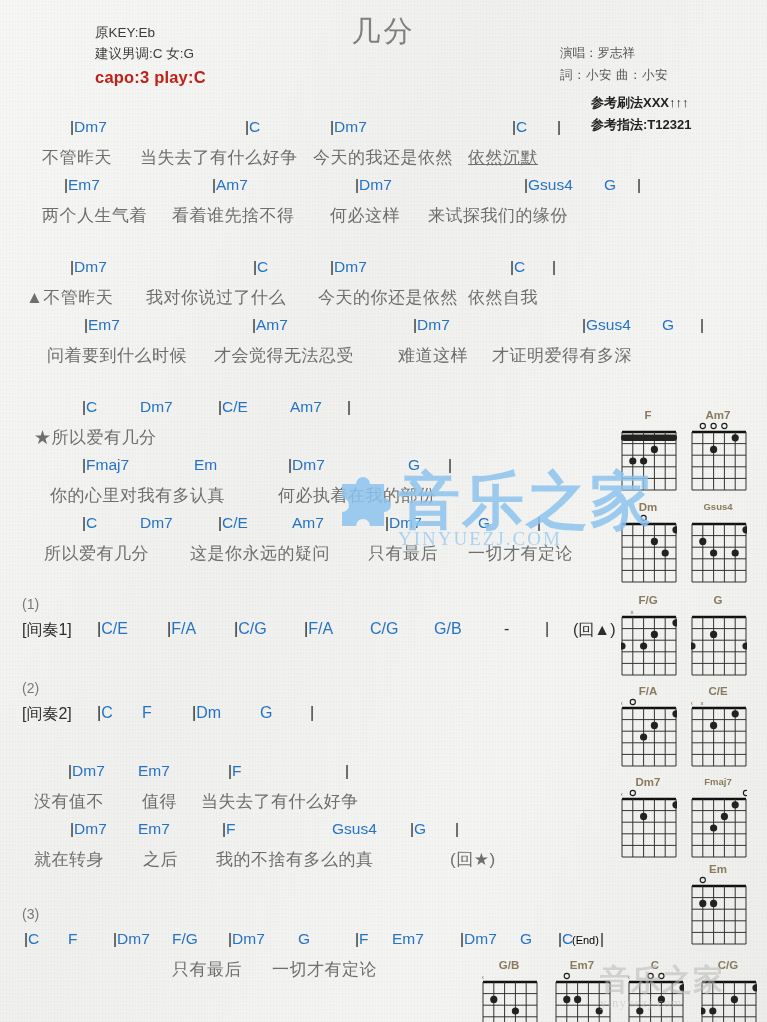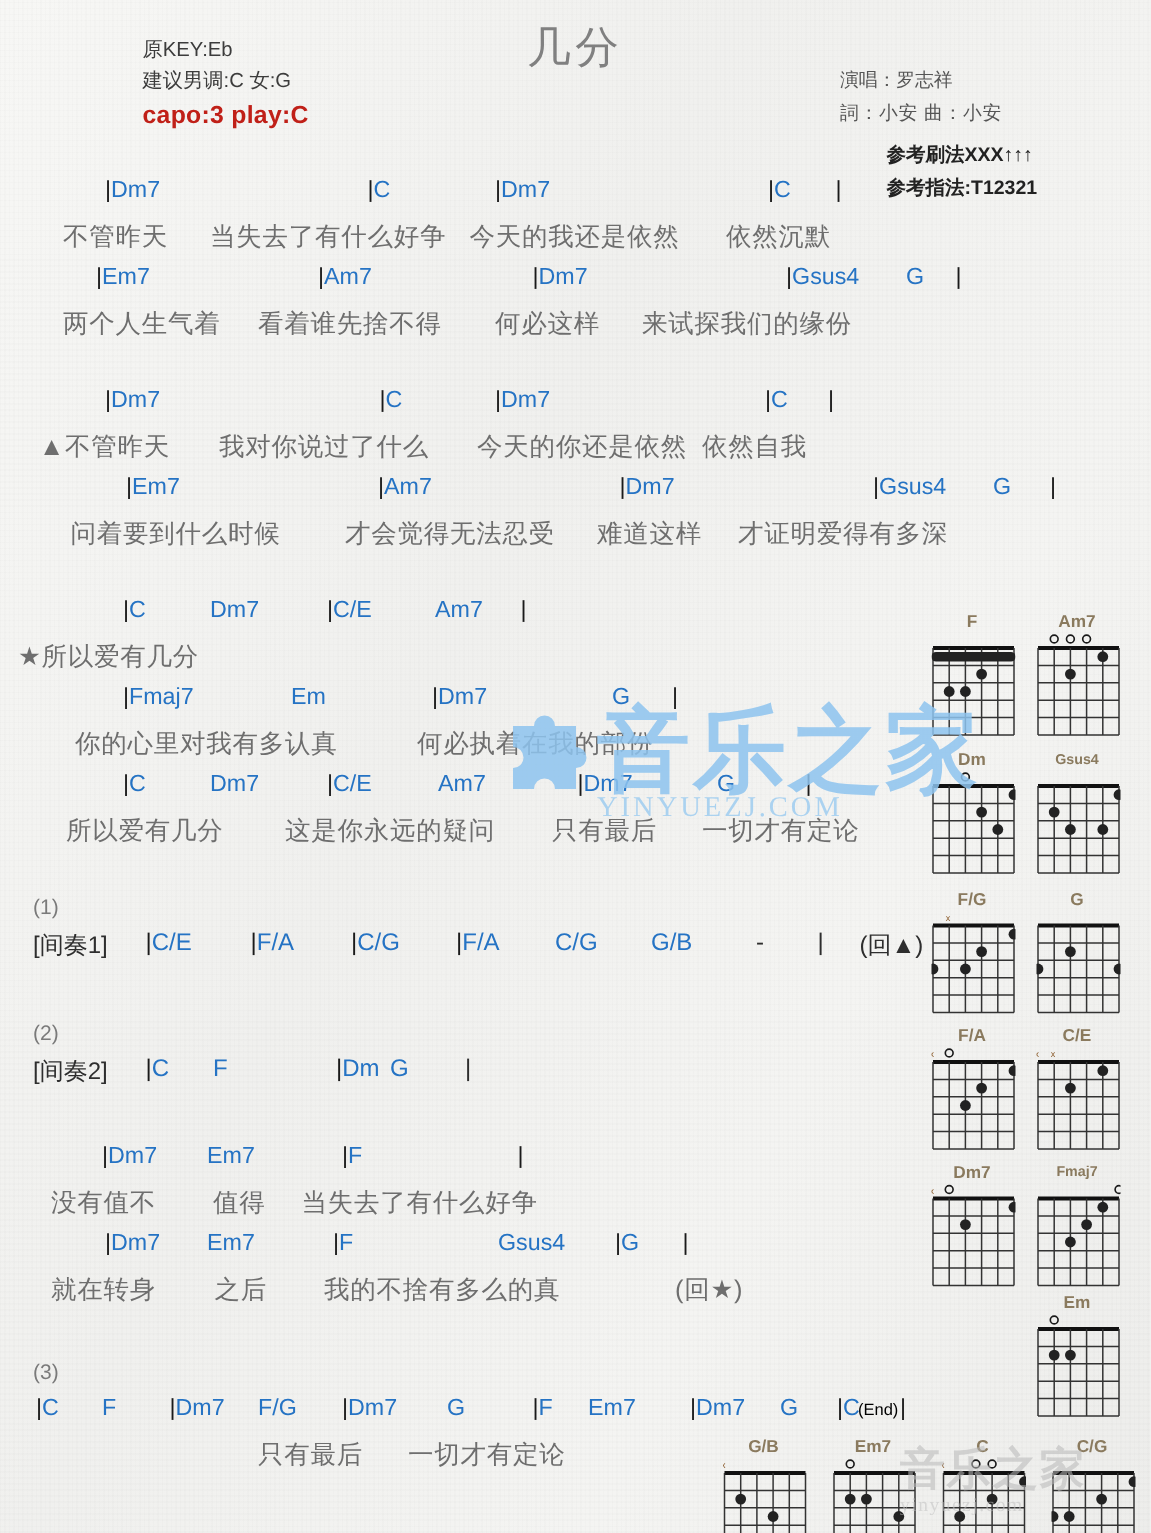--- a/index.html
+++ b/index.html
@@ -90,50 +90,50 @@
     <div class="r2">詞：小安   曲：小安</div>
   </div>
   <div class="hdr-right2">
     <div>参考刷法XXX↑↑↑</div>
     <div>参考指法:T12321</div>
   </div>
 
   <div class="song" id="song-body">
       <div class="blk">
         <div class="chordline"><span class="ch" style="left: 70px;"><b>|</b>Dm7</span><span class="ch" style="left: 245px;"><b>|</b>C</span><span class="ch" style="left: 330px;"><b>|</b>Dm7</span><span class="ch" style="left: 512px;"><b>|</b>C</span><span class="ch" style="left: 557px;"><b>|</b></span></div>
-        <div class="lyricline"><span class="ly" style="left: 42px;">不管昨天</span><span class="ly" style="left: 140px;">当失去了有什么好争</span><span class="ly" style="left: 313px;">今天的我还是依然</span><span class="ly" style="left: 484px;">依然沉默</span></div>
+        <div class="lyricline"><span class="ly" style="left: 42px;">不管昨天</span><span class="ly" style="left: 140px;">当失去了有什么好争</span><span class="ly" style="left: 313px;">今天的我还是依然</span><span class="ly" style="left: 468px; text-decoration: underline;">依然沉默</span></div>
         <div class="chordline"><span class="ch" style="left: 64px;"><b>|</b>Em7</span><span class="ch" style="left: 212px;"><b>|</b>Am7</span><span class="ch" style="left: 355px;"><b>|</b>Dm7</span><span class="ch" style="left: 524px;"><b>|</b>Gsus4</span><span class="ch" style="left: 604px;">G</span><span class="ch" style="left: 637px;"><b>|</b></span></div>
         <div class="lyricline"><span class="ly" style="left: 42px;">两个人生气着</span><span class="ly" style="left: 172px;">看着谁先捨不得</span><span class="ly" style="left: 330px;">何必这样</span><span class="ly" style="left: 428px;">来试探我们的缘份</span></div>
       </div>
       <div style="height: 24px;"></div>
       <div class="blk">
         <div class="chordline"><span class="ch" style="left: 70px;"><b>|</b>Dm7</span><span class="ch" style="left: 253px;"><b>|</b>C</span><span class="ch" style="left: 330px;"><b>|</b>Dm7</span><span class="ch" style="left: 510px;"><b>|</b>C</span><span class="ch" style="left: 552px;"><b>|</b></span></div>
         <div class="lyricline"><span class="ly" style="left: 26px;">▲不管昨天</span><span class="ly" style="left: 318px;">今天的你还是依然</span><span class="ly" style="left: 146px;">我对你说过了什么</span><span class="ly" style="left: 468px;">依然自我</span></div>
         <div class="chordline"><span class="ch" style="left: 84px;"><b>|</b>Em7</span><span class="ch" style="left: 252px;"><b>|</b>Am7</span><span class="ch" style="left: 413px;"><b>|</b>Dm7</span><span class="ch" style="left: 582px;"><b>|</b>Gsus4</span><span class="ch" style="left: 662px;">G</span><span class="ch" style="left: 700px;"><b>|</b></span></div>
-        <div class="lyricline"><span class="ly" style="left: 47px;">问着要到什么时候</span><span class="ly" style="left: 230px;">才会觉得无法忍受</span><span class="ly" style="left: 398px;">难道这样</span><span class="ly" style="left: 492px;">才证明爱得有多深</span></div>
+        <div class="lyricline"><span class="ly" style="left: 47px;">问着要到什么时候</span><span class="ly" style="left: 214px;">才会觉得无法忍受</span><span class="ly" style="left: 398px;">难道这样</span><span class="ly" style="left: 492px;">才证明爱得有多深</span></div>
       </div>
       <div style="height: 24px;"></div>
       <div class="blk">
         <div class="chordline"><span class="ch" style="left: 82px;"><b>|</b>C</span><span class="ch" style="left: 140px;">Dm7</span><span class="ch" style="left: 218px;"><b>|</b>C/E</span><span class="ch" style="left: 290px;">Am7</span><span class="ch" style="left: 347px;"><b>|</b></span></div>
-        <div class="lyricline"><span class="ly" style="left: 12px;">★所以爱有几分</span></div>
+        <div class="lyricline"><span class="ly" style="left: 34px; font-family: Liberation Serif, serif;">★所以爱有几分</span></div>
         <div class="chordline"><span class="ch" style="left: 82px; text-align: center;"><b>|</b>Fmaj7</span><span class="ch" style="left: 194px;">Em</span><span class="ch" style="left: 288px;"><b>|</b>Dm7</span><span class="ch" style="left: 408px;">G</span><span class="ch" style="left: 448px;"><b>|</b></span></div>
         <div class="lyricline"><span class="ly" style="left: 50px;">你的心里对我有多认真</span><span class="ly" style="left: 278px;">何必执着在我的部份</span></div>
         <div class="chordline"><span class="ch" style="left: 82px;"><b>|</b>C</span><span class="ch" style="left: 140px;">Dm7</span><span class="ch" style="left: 218px;"><b>|</b>C/E</span><span class="ch" style="left: 292px;">Am7</span><span class="ch" style="left: 385px;"><b>|</b>Dm7</span><span class="ch" style="left: 478px;">G</span><span class="ch" style="left: 537px;"><b>|</b></span></div>
         <div class="lyricline"><span class="ly" style="left: 44px;">所以爱有几分</span><span class="ly" style="left: 190px;">这是你永远的疑问</span><span class="ly" style="left: 368px;">只有最后</span><span class="ly" style="left: 468px;">一切才有定论</span></div>
       </div>
       <div style="height: 24px;"></div>
       <div class="secnum">
         <span>(1)</span>
       </div>
       <div class="interlude"><span class="lbl" style="left: 22px;">[间奏1]</span><span style="left: 97px;"><b style="color: rgb(26, 26, 26); font-weight: 400;">|</b>C/E</span><span style="left: 167px;"><b style="color: rgb(26, 26, 26); font-weight: 400;">|</b>F/A</span><span style="left: 234px;"><b style="color: rgb(26, 26, 26); font-weight: 400;">|</b>C/G</span><span style="left: 304px;"><b style="color: rgb(26, 26, 26); font-weight: 400;">|</b>F/A</span><span style="left: 370px;">C/G</span><span style="left: 434px;">G/B</span><span class="dark" style="left: 504px;">-</span><span class="dark" style="left: 545px;">|</span><span class="dark" style="left: 573px;">(回▲)</span></div>
       <div style="height: 30px;"></div>
       <div class="secnum">
         <span>(2)</span>
       </div>
-      <div class="interlude"><span class="lbl" style="left: 22px;">[间奏2]</span><span style="left: 97px;"><b style="color: rgb(26, 26, 26); font-weight: 400;">|</b>C</span><span style="left: 142px;">F</span><span style="left: 192px; margin-left: 32px;"><b style="color: rgb(26, 26, 26); font-weight: 400;">|</b>Dm</span><span style="left: 260px;">G</span><span class="dark" style="left: 310px;">|</span></div>
+      <div class="interlude"><span class="lbl" style="left: 22px;">[间奏2]</span><span style="left: 97px;"><b style="color: rgb(26, 26, 26); font-weight: 400;">|</b>C</span><span style="left: 142px;">F</span><span style="left: 192px;"><b style="color: rgb(26, 26, 26); font-weight: 400;">|</b>Dm</span><span style="left: 260px;">G</span><span class="dark" style="left: 310px;">|</span></div>
       <div style="height: 28px;"></div>
       <div class="blk">
         <div class="chordline"><span class="ch" style="left: 68px;"><b>|</b>Dm7</span><span class="ch" style="left: 138px;">Em7</span><span class="ch" style="left: 228px;"><b>|</b>F</span><span class="ch" style="left: 345px;"><b>|</b></span></div>
         <div class="lyricline"><span class="ly" style="left: 34px;">没有值不</span><span class="ly" style="left: 142px;">值得</span><span class="ly" style="left: 201px;">当失去了有什么好争</span></div>
         <div class="chordline"><span class="ch" style="left: 70px;"><b>|</b>Dm7</span><span class="ch" style="left: 138px;">Em7</span><span class="ch" style="left: 222px;"><b>|</b>F</span><span class="ch" style="left: 332px;">Gsus4</span><span class="ch" style="left: 410px;"><b>|</b>G</span><span class="ch" style="left: 455px;"><b>|</b></span></div>
         <div class="lyricline"><span class="ly" style="left: 34px;">就在转身</span><span class="ly" style="left: 143px;">之后</span><span class="ly" style="left: 216px; text-align: center;">我的不捨有多么的真</span><span class="ly" style="left: 450px;">(回★)</span></div>
       </div>
       <div style="height: 28px;"></div>
       <div class="secnum">
         <span style="left: 22px;">(3)</span>

